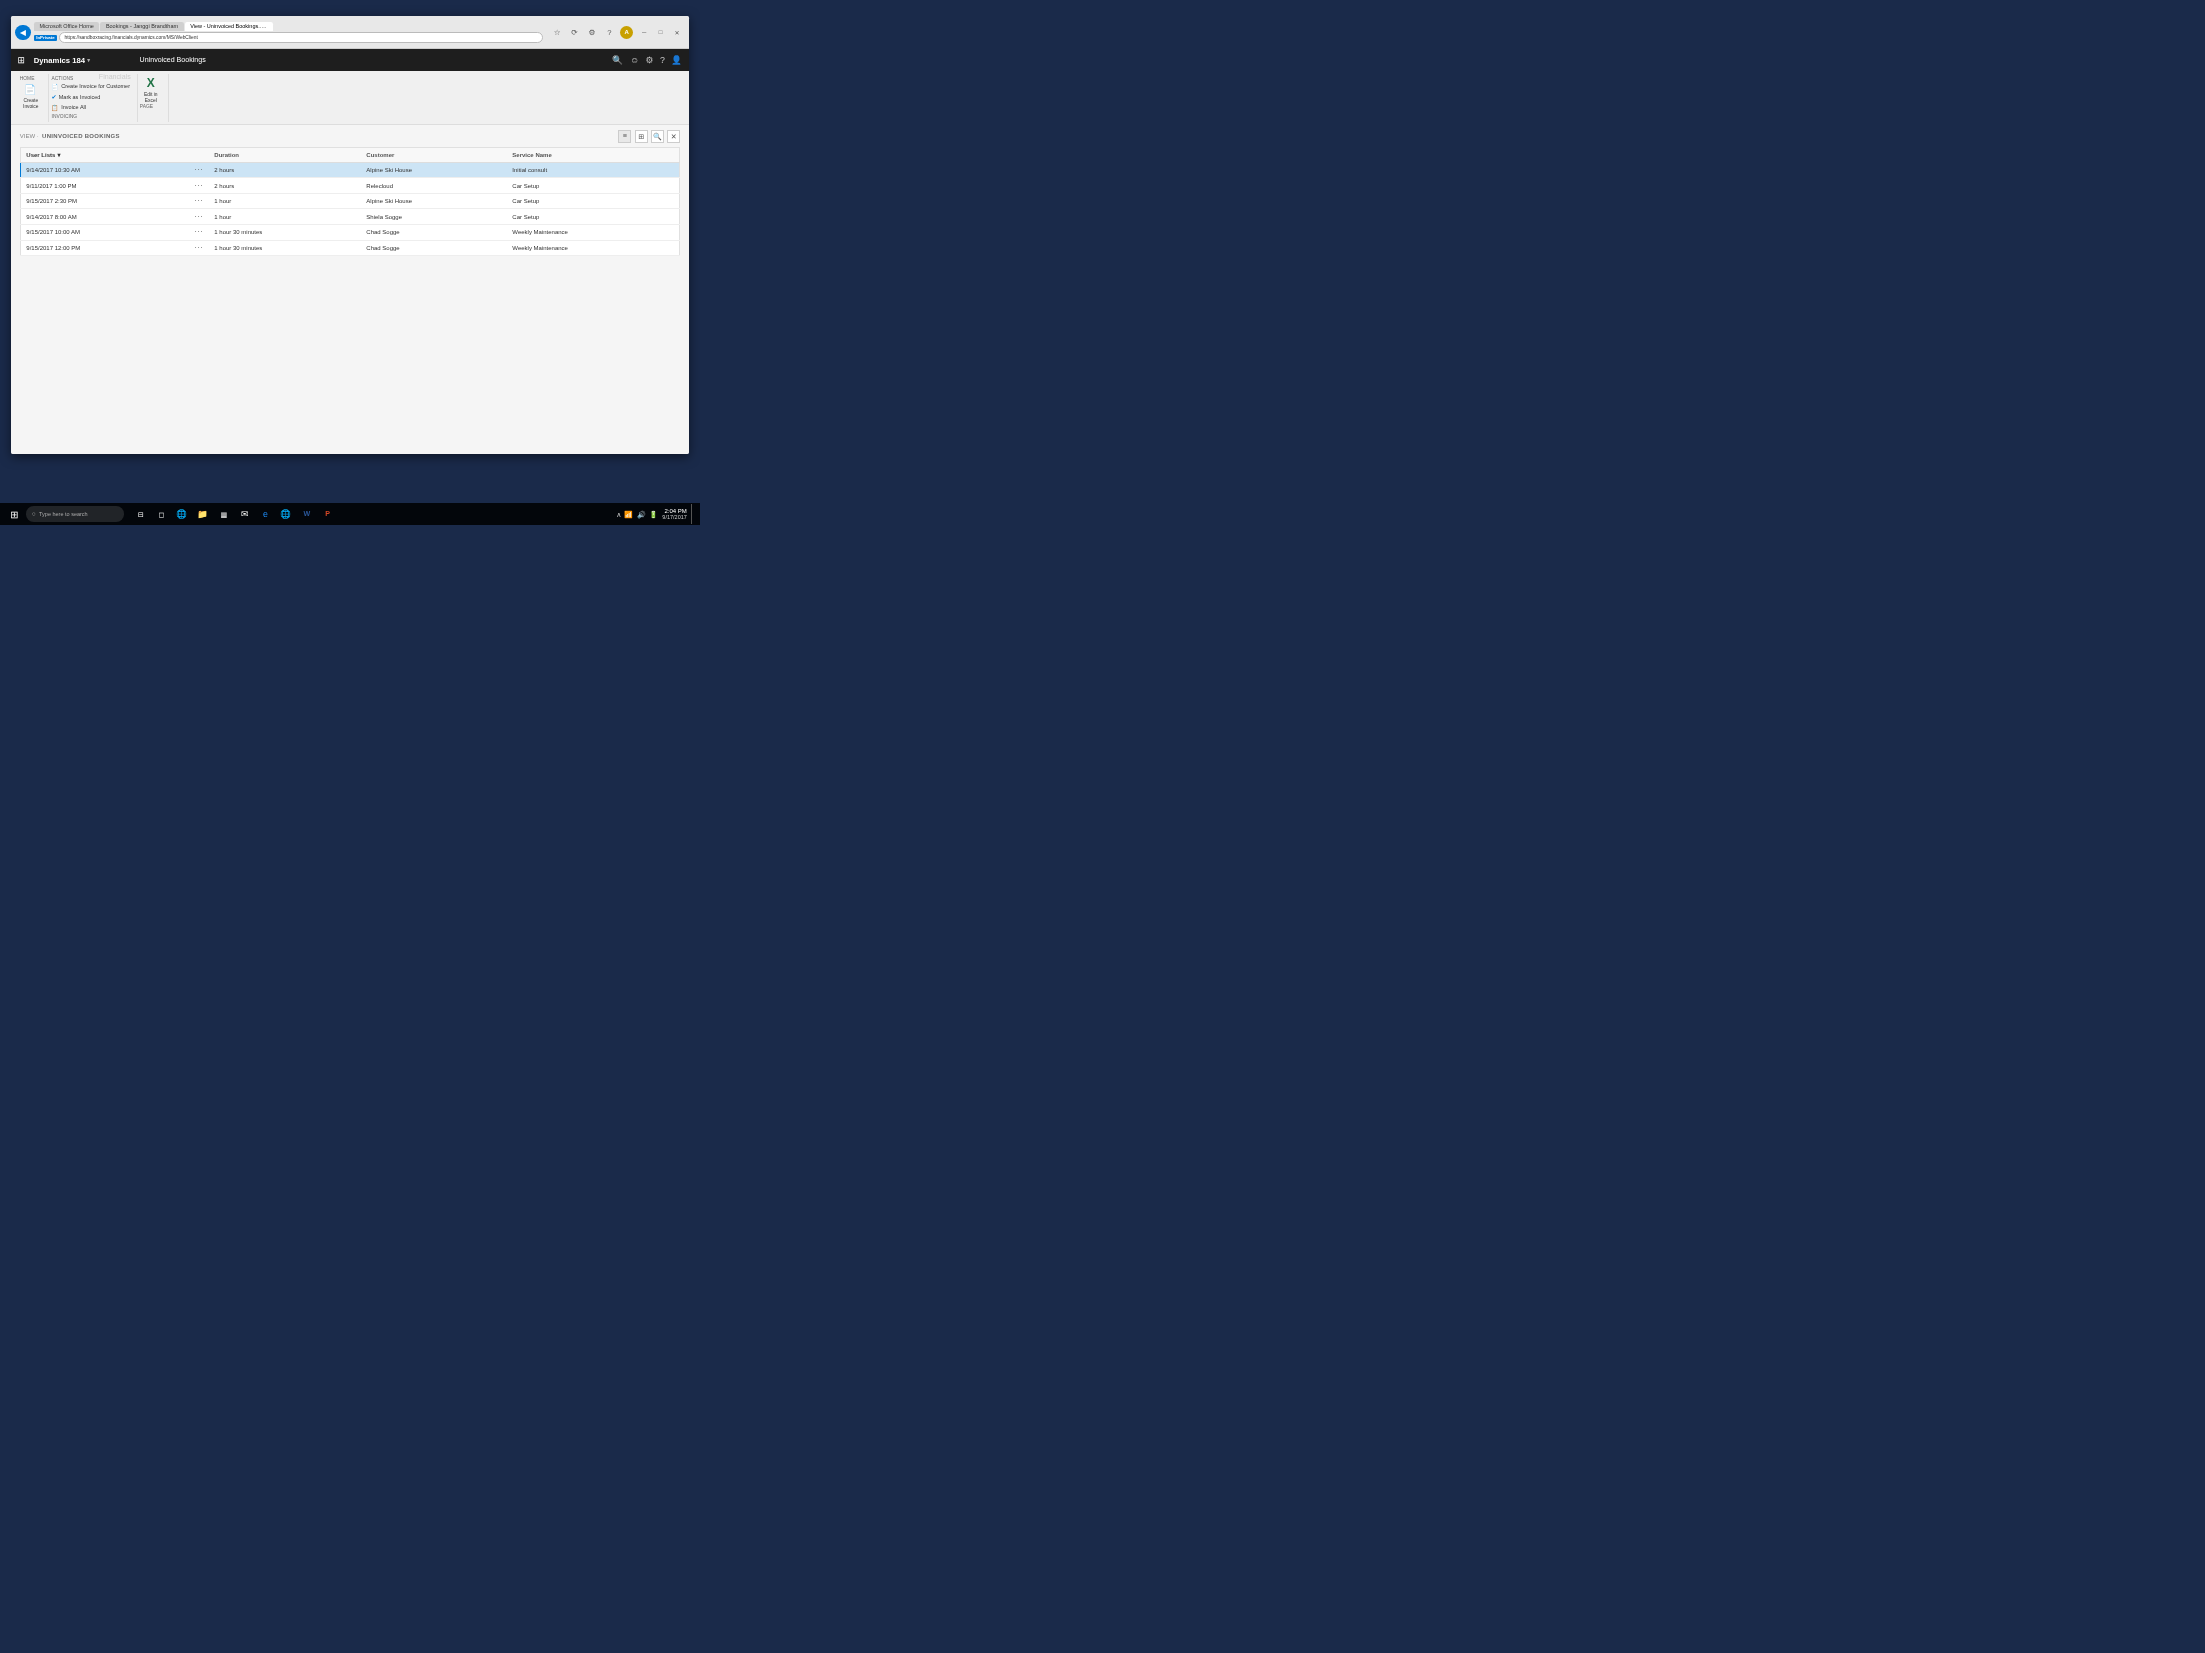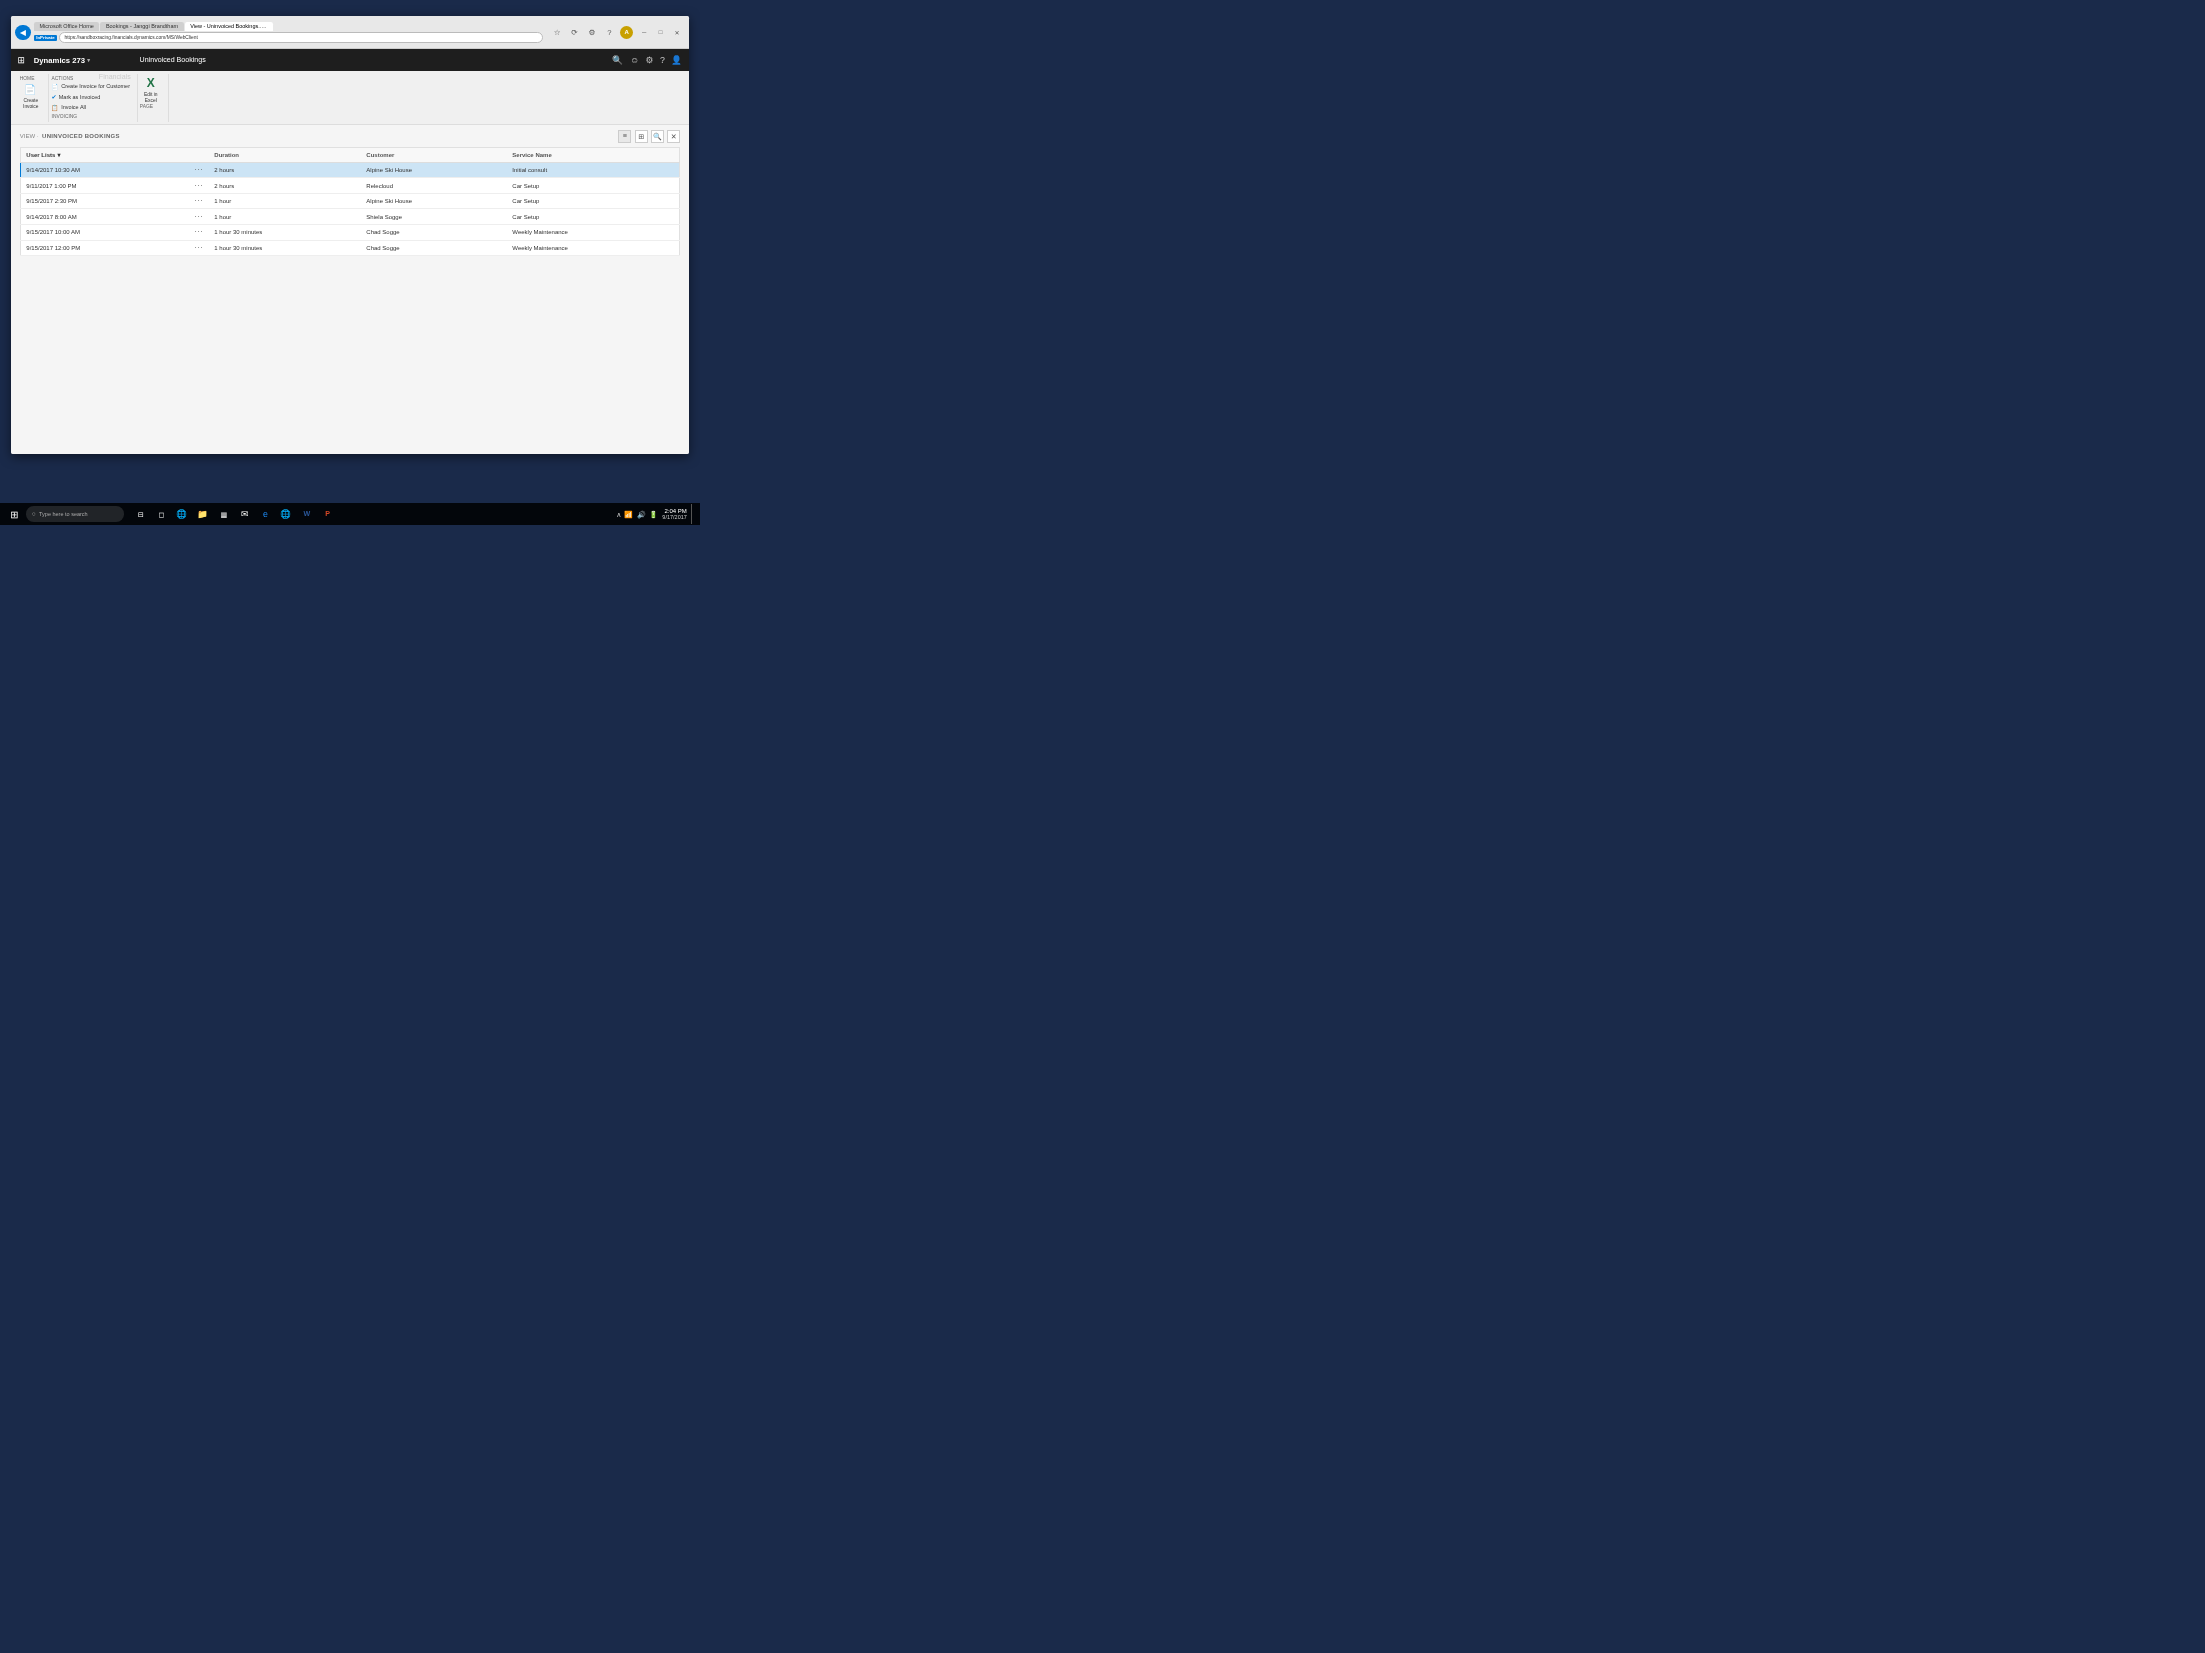--- a/index.html
+++ b/index.html
@@ -507,21 +507,21 @@
       <button class="wm-btn">□</button>
       <button class="wm-btn close">✕</button>
     </div>
   </div>
 
   <div class="app-area">
 
     <div class="top-nav">
       <div class="waffle-icon">⊞</div>
       <div class="app-name">
-        <span>Dynamics 273</span>
+        <span>Dynamics 184</span>
         <span class="app-name-chevron">▾</span>
       </div>
       <div class="nav-module">Financials</div>
       <div class="nav-page">Uninvoiced Bookings</div>
       <div class="top-nav-right">
         <div class="top-nav-icon">🔍</div>
         <div class="top-nav-icon">☺</div>
         <div class="top-nav-icon">⚙</div>
         <div class="top-nav-icon">?</div>
         <div class="top-nav-icon">👤</div>

